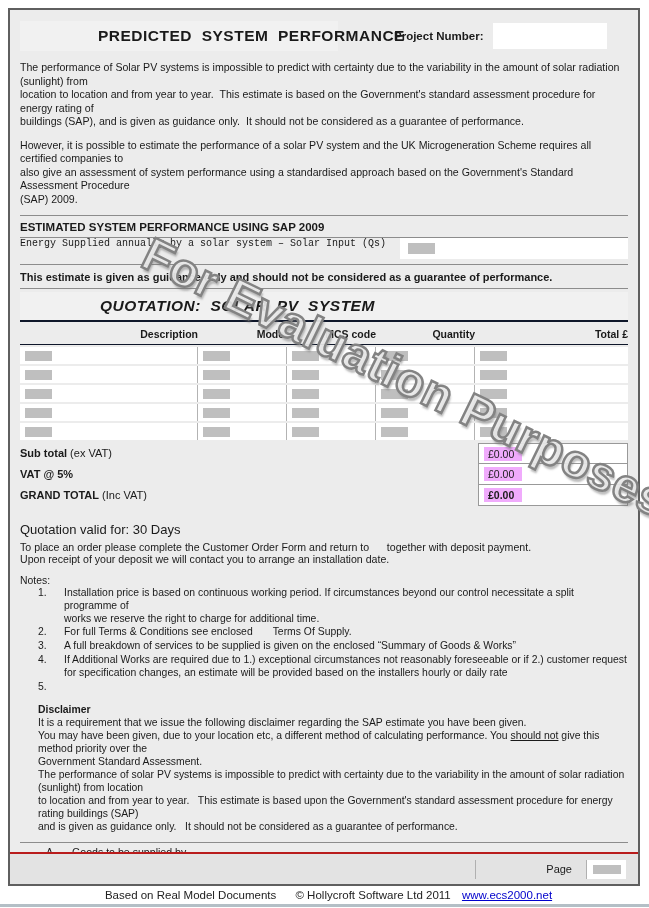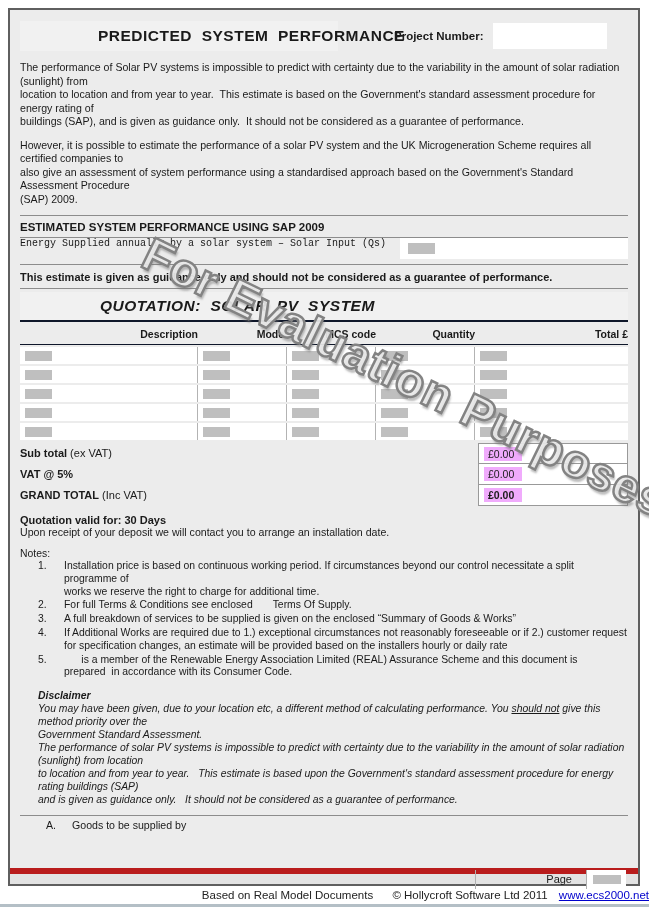--- a/index.html
+++ b/index.html
@@ -33,48 +33,48 @@
   .trow > div { border-right:1px solid #b3b3b3; }
   .trow > div:last-child { border-right:none; }
   .trow .chip { margin:3px 0 0 5px; width:27px; height:10px; }
   .totals-row { display:flex; align-items:stretch; font-size:11px; }
   .totals-label { flex:1; padding:4px 20px 0 0; }
   .totals-box { width:150px; background:#ffffff; border:1px solid #999; border-top:none;
                 display:flex; align-items:center; height:21px; }
   .totals-box.first { border-top:1px solid #999; }
   .tot-chip { background:#f0abfc; margin-left:5px; padding:1px 8px 1px 4px; font-size:10.5px; }
   .bold { font-weight:bold; }
-  .valid { font-size:11px; margin-top:8px;font-weight:bold; }
+  .valid { font-size:13px; margin-top:16px; }
   .order-line { font-size:10.6px; margin-top:4px; white-space:pre-wrap; }
 
   .notes-title { font-size:10.4px; margin-top:10px; }
   .note-row { display:flex; font-size:10.4px; line-height:12.8px; margin-top:1px; padding-left:18px; }
   .note-num { width:26px; flex:none; }
   .note-text { white-space:pre-wrap; }
 
-  .disclaimer { margin-top:10px; padding-left:18px; font-size:10.4px; line-height:13px;font-style:italic; }
+  .disclaimer { margin-top:10px; padding-left:18px; font-size:10.4px; line-height:13px; }
   .disc-title { font-weight:bold; }
   .disc-line { white-space:pre-wrap; }
   .ul { text-decoration:underline; }
 
   .summary-title { font-weight:bold; font-size:15.5px; letter-spacing:.5px; padding:8px 0 8px 70px; }
   .ab-row { display:flex; font-size:10.6px; margin-top:3px; padding-left:26px; }
   .ab-letter { width:26px; flex:none; }
   .ab-sub { padding-left:52px; font-size:10.6px; margin-top:3px; }
 
-  .page-band { position:absolute; left:0; right:0; bottom:0; height:16px; background:#e3e3e3;
-               border-top:6px solid #b91c1c; display:flex; align-items:center; font-size:11px;justify-content:flex-end; }
+  .page-band { position:absolute; left:0; right:0; bottom:0; height:32px; background:#e3e3e3;
+               border-top:2px solid #b91c1c; display:flex; align-items:center; font-size:11px;justify-content:flex-end; }
   .pb-spacer { flex:1; }
   .pb-sep { border-left:1px solid #b0b0b0; height:19px; }
   .page-label { width:110px; text-align:right; padding-right:14px; }
   .page-cell { width:40px; height:19px; background:#ffffff; border-left:1px solid #b0b0b0;
                display:flex; align-items:center; justify-content:center; margin-right:12px; }
   .page-cell .chip { width:28px; height:9px; }
 
-  .footer { position:absolute; left:0; top:889px; width:649px; text-align:right; font-size:11.5px; color:#222; }
+  .footer { position:absolute; left:0; top:889px; width:649px; text-align:center; font-size:11.5px; color:#222; }
   .footer span { margin:0 8px; }
   .footer a { color:#0000cc; text-decoration:underline; }
   .bottom-line { position:absolute; left:0; top:904px; width:649px; border-top:3px solid #b4bfc6; }
 
   .watermark { position:absolute; left:158px; top:226px; z-index:40; transform:rotate(26deg);
                transform-origin:0 0; font-size:47px; font-weight:bold; white-space:nowrap;
                color:rgba(232,232,232,0.92); -webkit-text-stroke:2.5px #838383;
                text-shadow:3px 3px 2px rgba(110,110,110,0.45); letter-spacing:1px; pointer-events:none; }
 </style>
 </head>
@@ -170,20 +170,21 @@
     </div>
   </div>
   <div class="totals-row">
     <div class="totals-label"><span class="bold">GRAND TOTAL</span><span> (Inc VAT)</span></div>
     <div class="totals-box">
       <span class="tot-chip bold">£0.00</span>
     </div>
   </div>
 
   <div class="valid">Quotation valid for: 30 Days</div>
+  <div class="order-line">To place an order please complete the Customer Order Form and return to      together with deposit payment.</div>
   <div class="order-line" style="margin-top:0;">Upon receipt of your deposit we will contact you to arrange an installation date.</div>
 
   <div class="notes-title">Notes:</div>
   <div id="notes-list">
       <div class="note-row">
         <span class="note-num">1.</span>
         <span class="note-text">Installation price is based on continuous working period. If circumstances beyond our control necessitate a split programme of
 works we reserve the right to charge for additional time.</span>
       </div>
       <div class="note-row">
@@ -194,27 +195,26 @@
         <span class="note-num">3.</span>
         <span class="note-text">A full breakdown of services to be supplied is given on the enclosed “Summary of Goods &amp; Works”</span>
       </div>
       <div class="note-row">
         <span class="note-num">4.</span>
         <span class="note-text">If Additional Works are required due to 1.) exceptional circumstances not reasonably foreseeable or if 2.) customer request
 for specification changes, an estimate will be provided based on the installers hourly or daily rate</span>
       </div>
       <div class="note-row">
         <span class="note-num">5.</span>
-        <span class="note-text">      is a member of the Renewable Energy Association Limited (REAL) Assurance Scheme and this document is
-prepared  in accordance with its Consumer Code.</span>
       </div>
     </div>
 
   <div class="disclaimer">
     <div class="disc-title">Disclaimer</div>
+    <div class="disc-line">It is a requirement that we issue the following disclaimer regarding the SAP estimate you have been given.</div>
     <div class="disc-line"><span>You may have been given, due to your location etc, a different method of calculating performance. You </span><span class="ul">should not</span><span> give this method priority over the
 Government Standard Assessment.</span></div>
     <div class="disc-line">The performance of solar PV systems is impossible to predict with certainty due to the variability in the amount of solar radiation (sunlight) from location
 to location and from year to year.   This estimate is based upon the Government's standard assessment procedure for energy rating buildings (SAP)
 and is given as guidance only.   It should not be considered as a guarantee of performance.</div>
   </div>
 
   <div class="hline"></div>
 
   <div class="ab-row">

